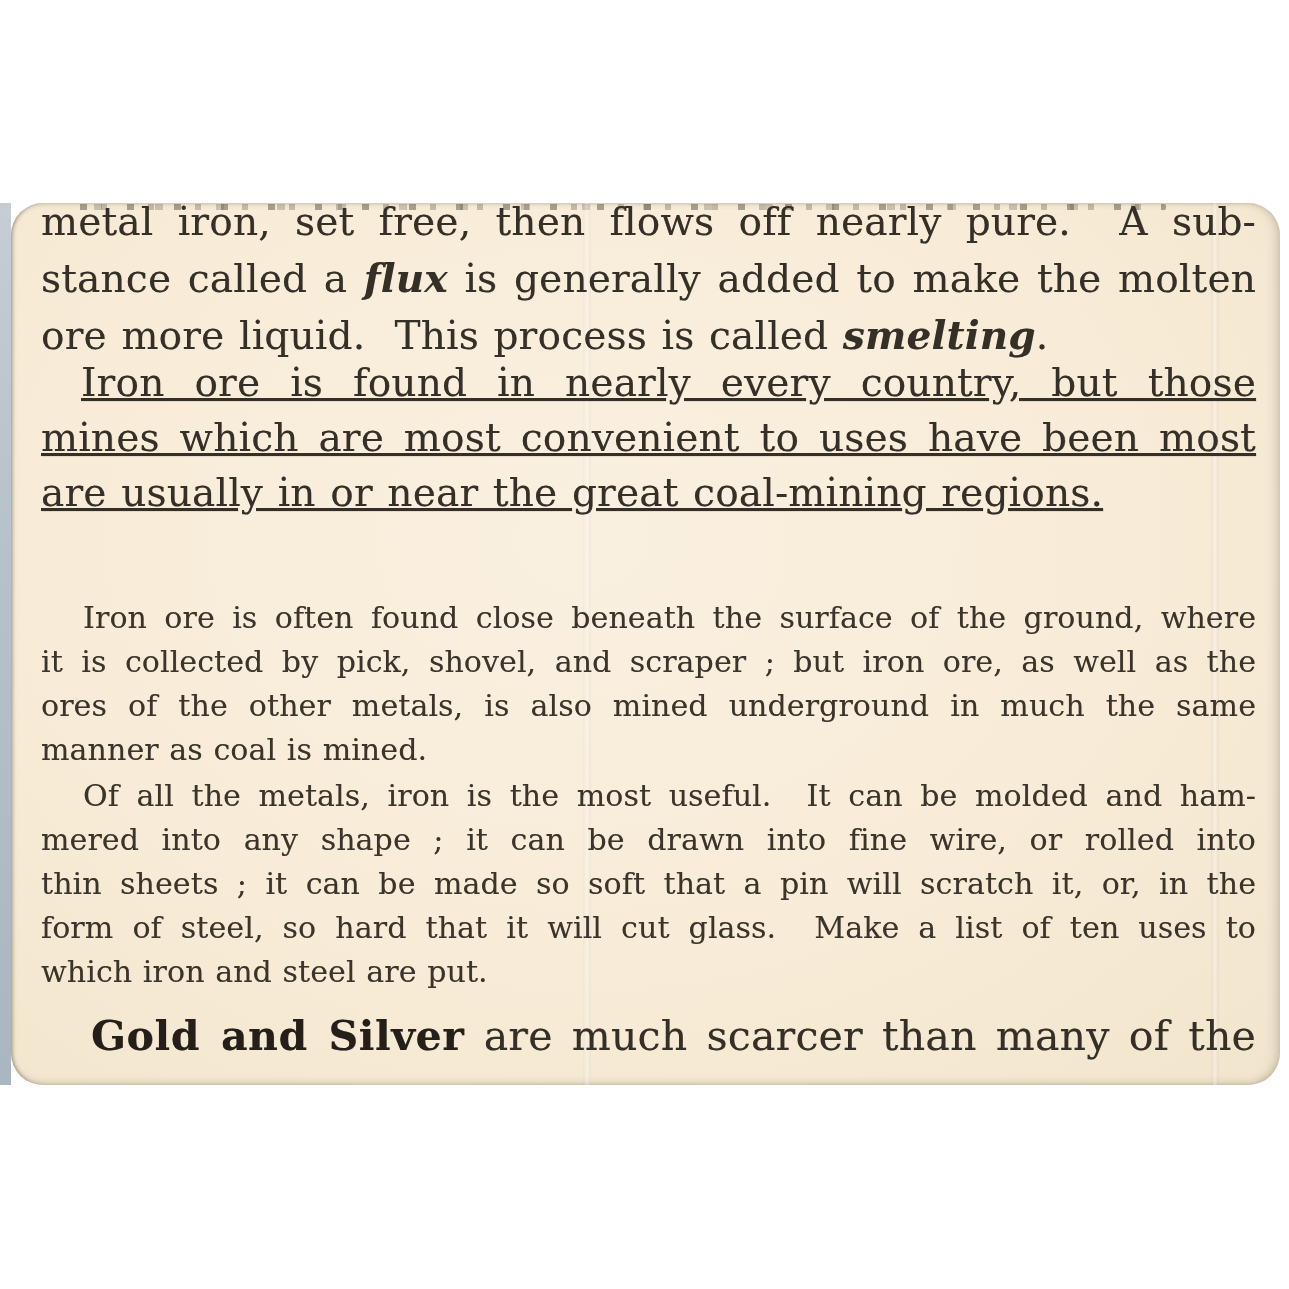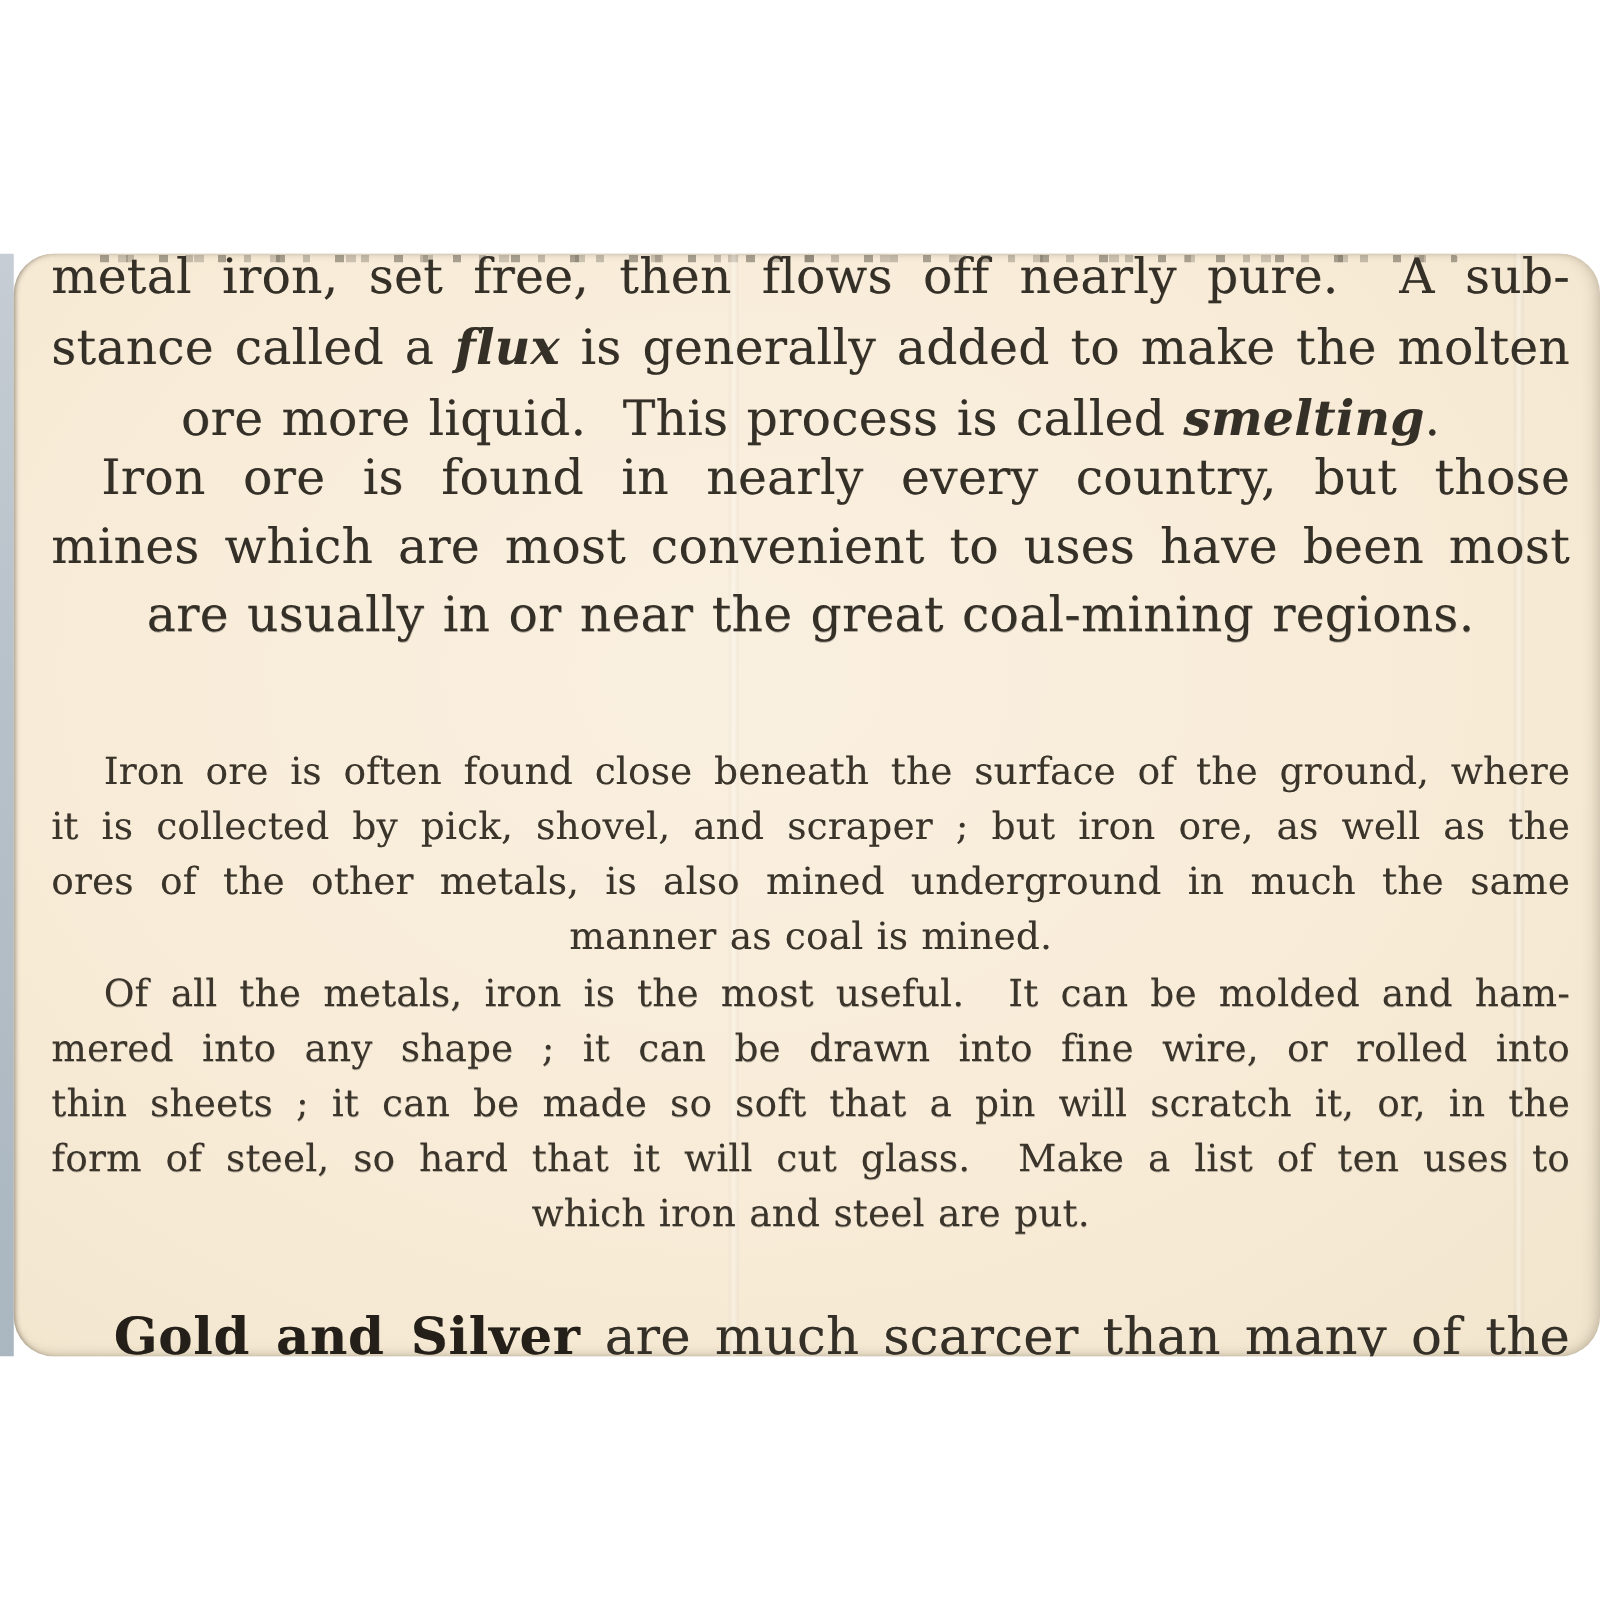--- a/index.html
+++ b/index.html
@@ -32,36 +32,36 @@
   #remnants{
     position:absolute;top:1px;left:60px;width:1095px;height:6px;opacity:.75;
     background:
       repeating-linear-gradient(90deg,rgba(55,50,40,0) 0 9px,rgba(55,50,40,.55) 9px 16px,rgba(55,50,40,0) 16px 30px,rgba(55,50,40,.35) 30px 36px,rgba(55,50,40,0) 36px 47px),
       repeating-linear-gradient(90deg,rgba(55,50,40,0) 0 23px,rgba(55,50,40,.30) 23px 31px,rgba(55,50,40,0) 31px 61px);
     border-radius:2px;
   }
   
   #text-col{position:absolute;left:30px;top:0;width:1215px;height:100%;color:#342f27;}
   .para{position:absolute;left:0;width:1215px;}
-  .para .line{text-align:center;}
+  .para .line{text-align:left;}
   .para .line.j{text-align:justify;text-align-last:justify;}
   .lg{font-size:39px;line-height:56px;letter-spacing:.2px;word-spacing:2px;
       text-shadow:.3px .3px .4px rgba(52,47,40,.35);}
   .sm{font-size:30px;line-height:44px;letter-spacing:.1px;word-spacing:1px;
       color:#3a342b;text-shadow:.25px .25px .35px rgba(52,47,40,.32);}
   .xl{font-size:41px;line-height:58px;letter-spacing:.2px;word-spacing:2px;
       text-shadow:.3px .3px .4px rgba(40,36,30,.4);}
   .it{font-style:italic;font-weight:bold;}
   .bd{font-weight:700;color:#242019;letter-spacing:.6px;}
   .para[data-name="paragraph-smelting"]{top:-9px;}
   .para[data-name="paragraph-iron-ore-regions"]{top:152px;line-height:55px;}
-  .para[data-name="paragraph-iron-ore-regions"] .line{line-height:55px;}
+  .para[data-name="paragraph-iron-ore-regions"] .line{line-height:55px;text-decoration:underline;}
   .para[data-name="paragraph-iron-ore-mining-note"]{top:393px;}
   .para[data-name="paragraph-iron-usefulness-note"]{top:571px;}
-  .para[data-name="paragraph-gold-and-silver"]{top:804px;margin-top:33px;}
+  .para[data-name="paragraph-gold-and-silver"]{top:804px;}
 </style>
 </head>
 <body>
 
 <div id="stage" data-name="scanned-page">
   <div id="edge-strip" data-name="scanner-edge-strip"></div>
   <div id="paper" data-name="page-paper">
     <div id="remnants" data-name="cut-off-line-remnants"></div>
     <div class="crease" id="crease-a" data-name="paper-crease"></div>
     <div class="crease" id="crease-b" data-name="paper-crease"></div>

